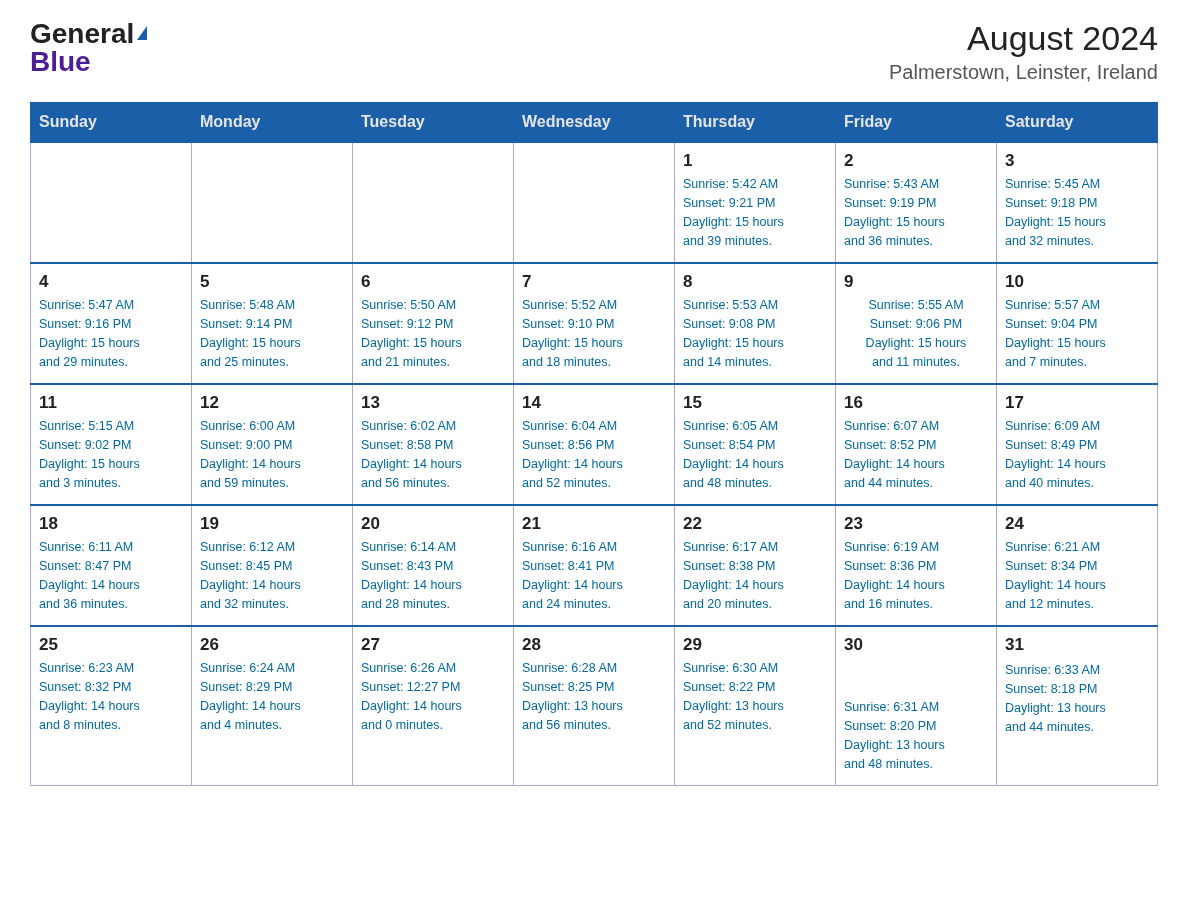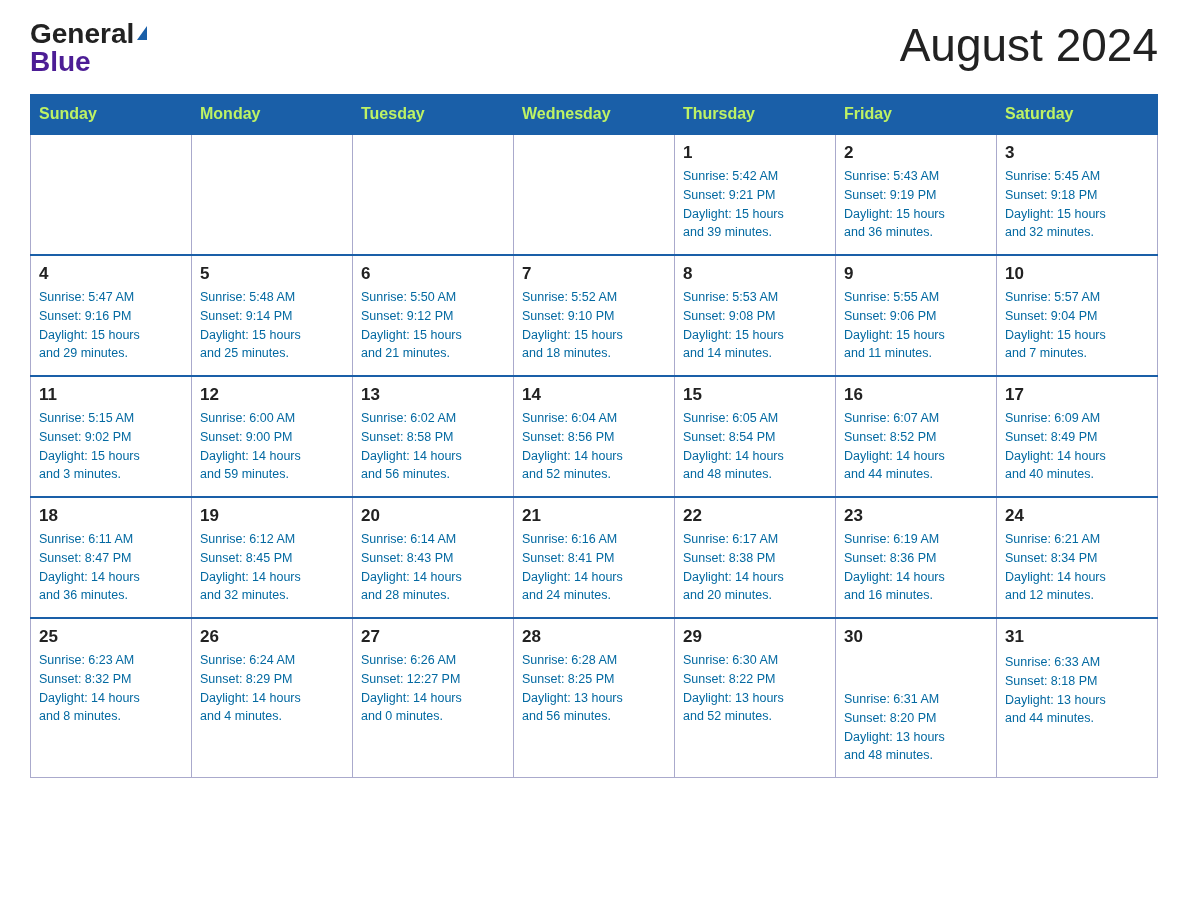--- a/index.html
+++ b/index.html
@@ -29,38 +29,38 @@
     .logo-blue {
       font-size: 28px;
       font-weight: bold;
       color: #4c1d95;
       line-height: 1;
     }
     .title-block {
       text-align: right;
     }
     .month-year {
-      font-size: 46px;
+      font-size: 34px;
       font-weight: normal;
       color: #222;
       line-height: 1.1;
     }
     .location {
       font-size: 20px;
       color: #555;
       margin-top: 4px;
     }
     table {
       width: 100%;
       border-collapse: collapse;
       table-layout: fixed;
     }
     thead tr th {
       background-color: #1a5fa8;
-      color: #bef264;
+      color: #e5e5e5;
       font-size: 16px;
       font-weight: bold;
       padding: 10px 8px;
       text-align: left;
       border: 1px solid #1a5fa8;
     }
     tbody tr td {
       vertical-align: top;
       border: 1px solid #aac;
       border-top: 2px solid #1a5fa8;
@@ -91,20 +91,21 @@
 <div class="header">
   <div class="logo">
     <div style="display:flex;align-items:center;">
       <span class="logo-general">General</span>
       <span style="display:inline-block;width:0;height:0;border-left:10px solid transparent;border-bottom:14px solid #1a5fa8;margin-left:3px;margin-bottom:2px;"></span>
     </div>
     <span class="logo-blue">Blue</span>
   </div>
   <div class="title-block">
     <div class="month-year">August 2024</div>
+    <div class="location">Palmerstown, Leinster, Ireland</div>
   </div>
 </div>
 
 <table>
   <thead>
     <tr>
     <th>Sunday</th>
         <th>Monday</th>
         <th>Tuesday</th>
         <th>Wednesday</th>
@@ -172,21 +173,21 @@
         </td>
         <td>
           <span class="day-num">8</span>
           <div class="day-info" style="white-space: pre-line;">Sunrise: 5:53 AM
 Sunset: 9:08 PM
 Daylight: 15 hours
 and 14 minutes.</div>
         </td>
         <td>
           <span class="day-num">9</span>
-          <div class="day-info" style="white-space: pre-line;">Sunrise: 5:55 AM
+          <div class="day-info" style="white-space: pre-line; text-align: center;">Sunrise: 5:55 AM
 Sunset: 9:06 PM
 Daylight: 15 hours
 and 11 minutes.</div>
         </td>
         <td>
           <span class="day-num">10</span>
           <div class="day-info" style="white-space: pre-line;">Sunrise: 5:57 AM
 Sunset: 9:04 PM
 Daylight: 15 hours
 and 7 minutes.</div>

